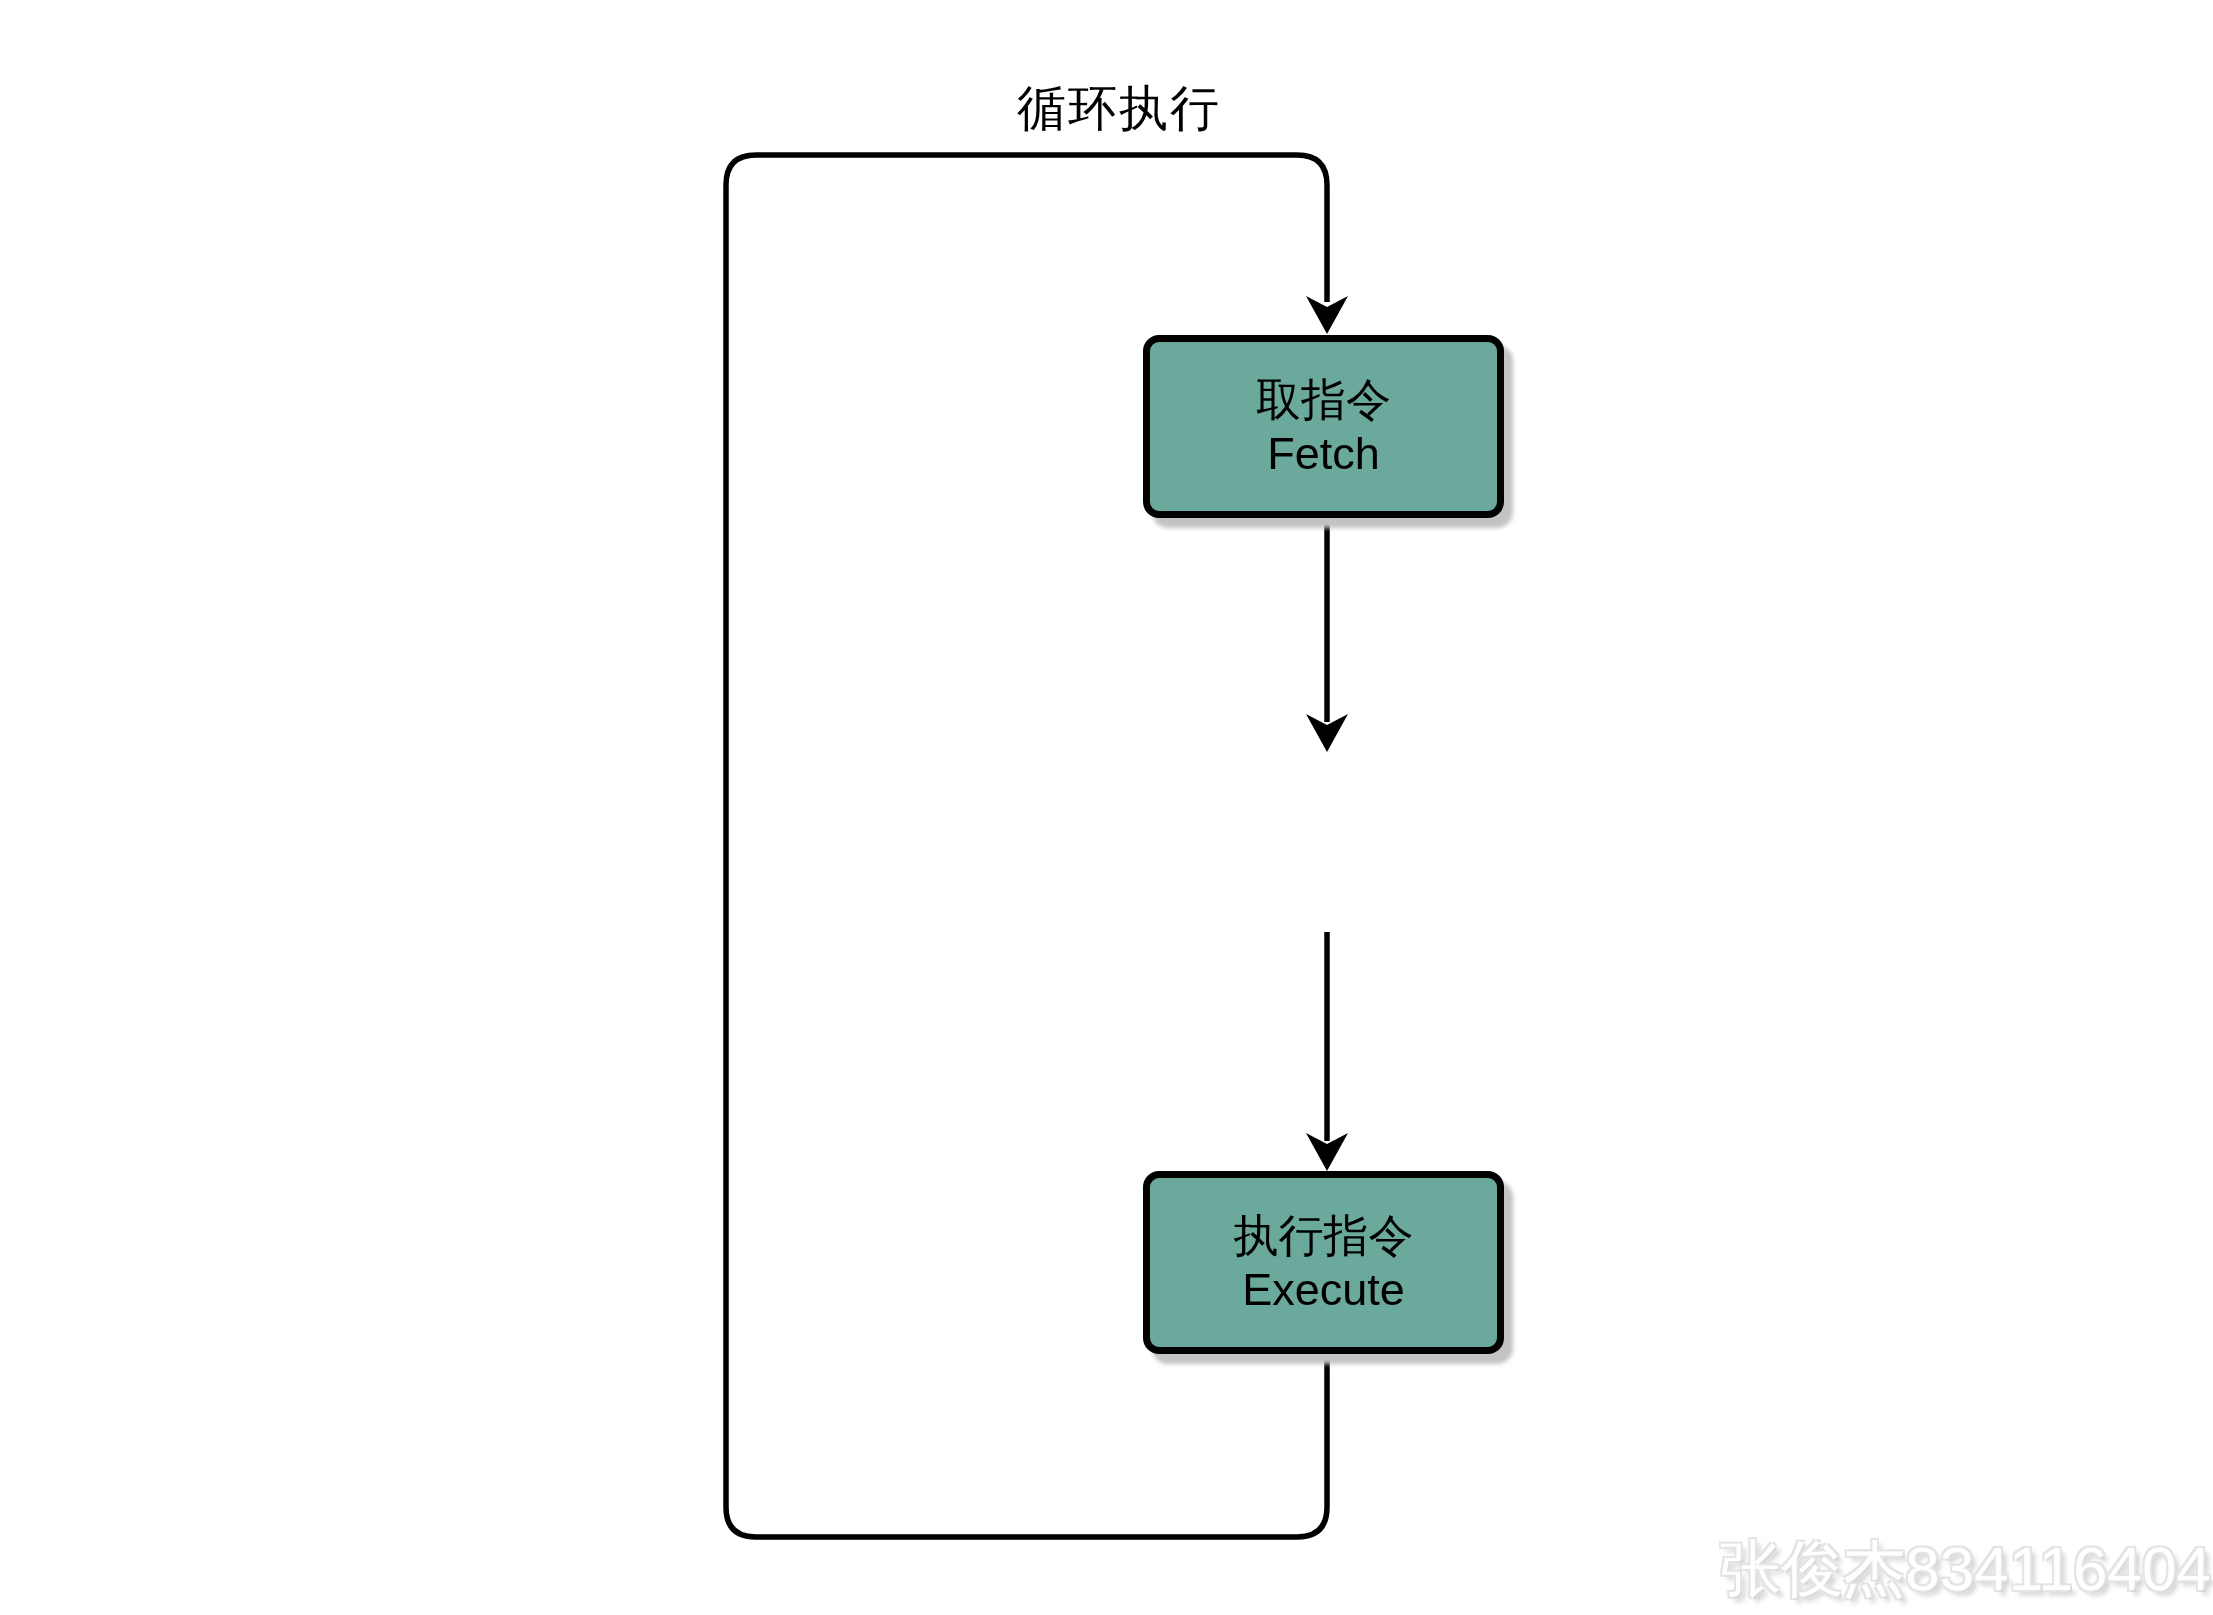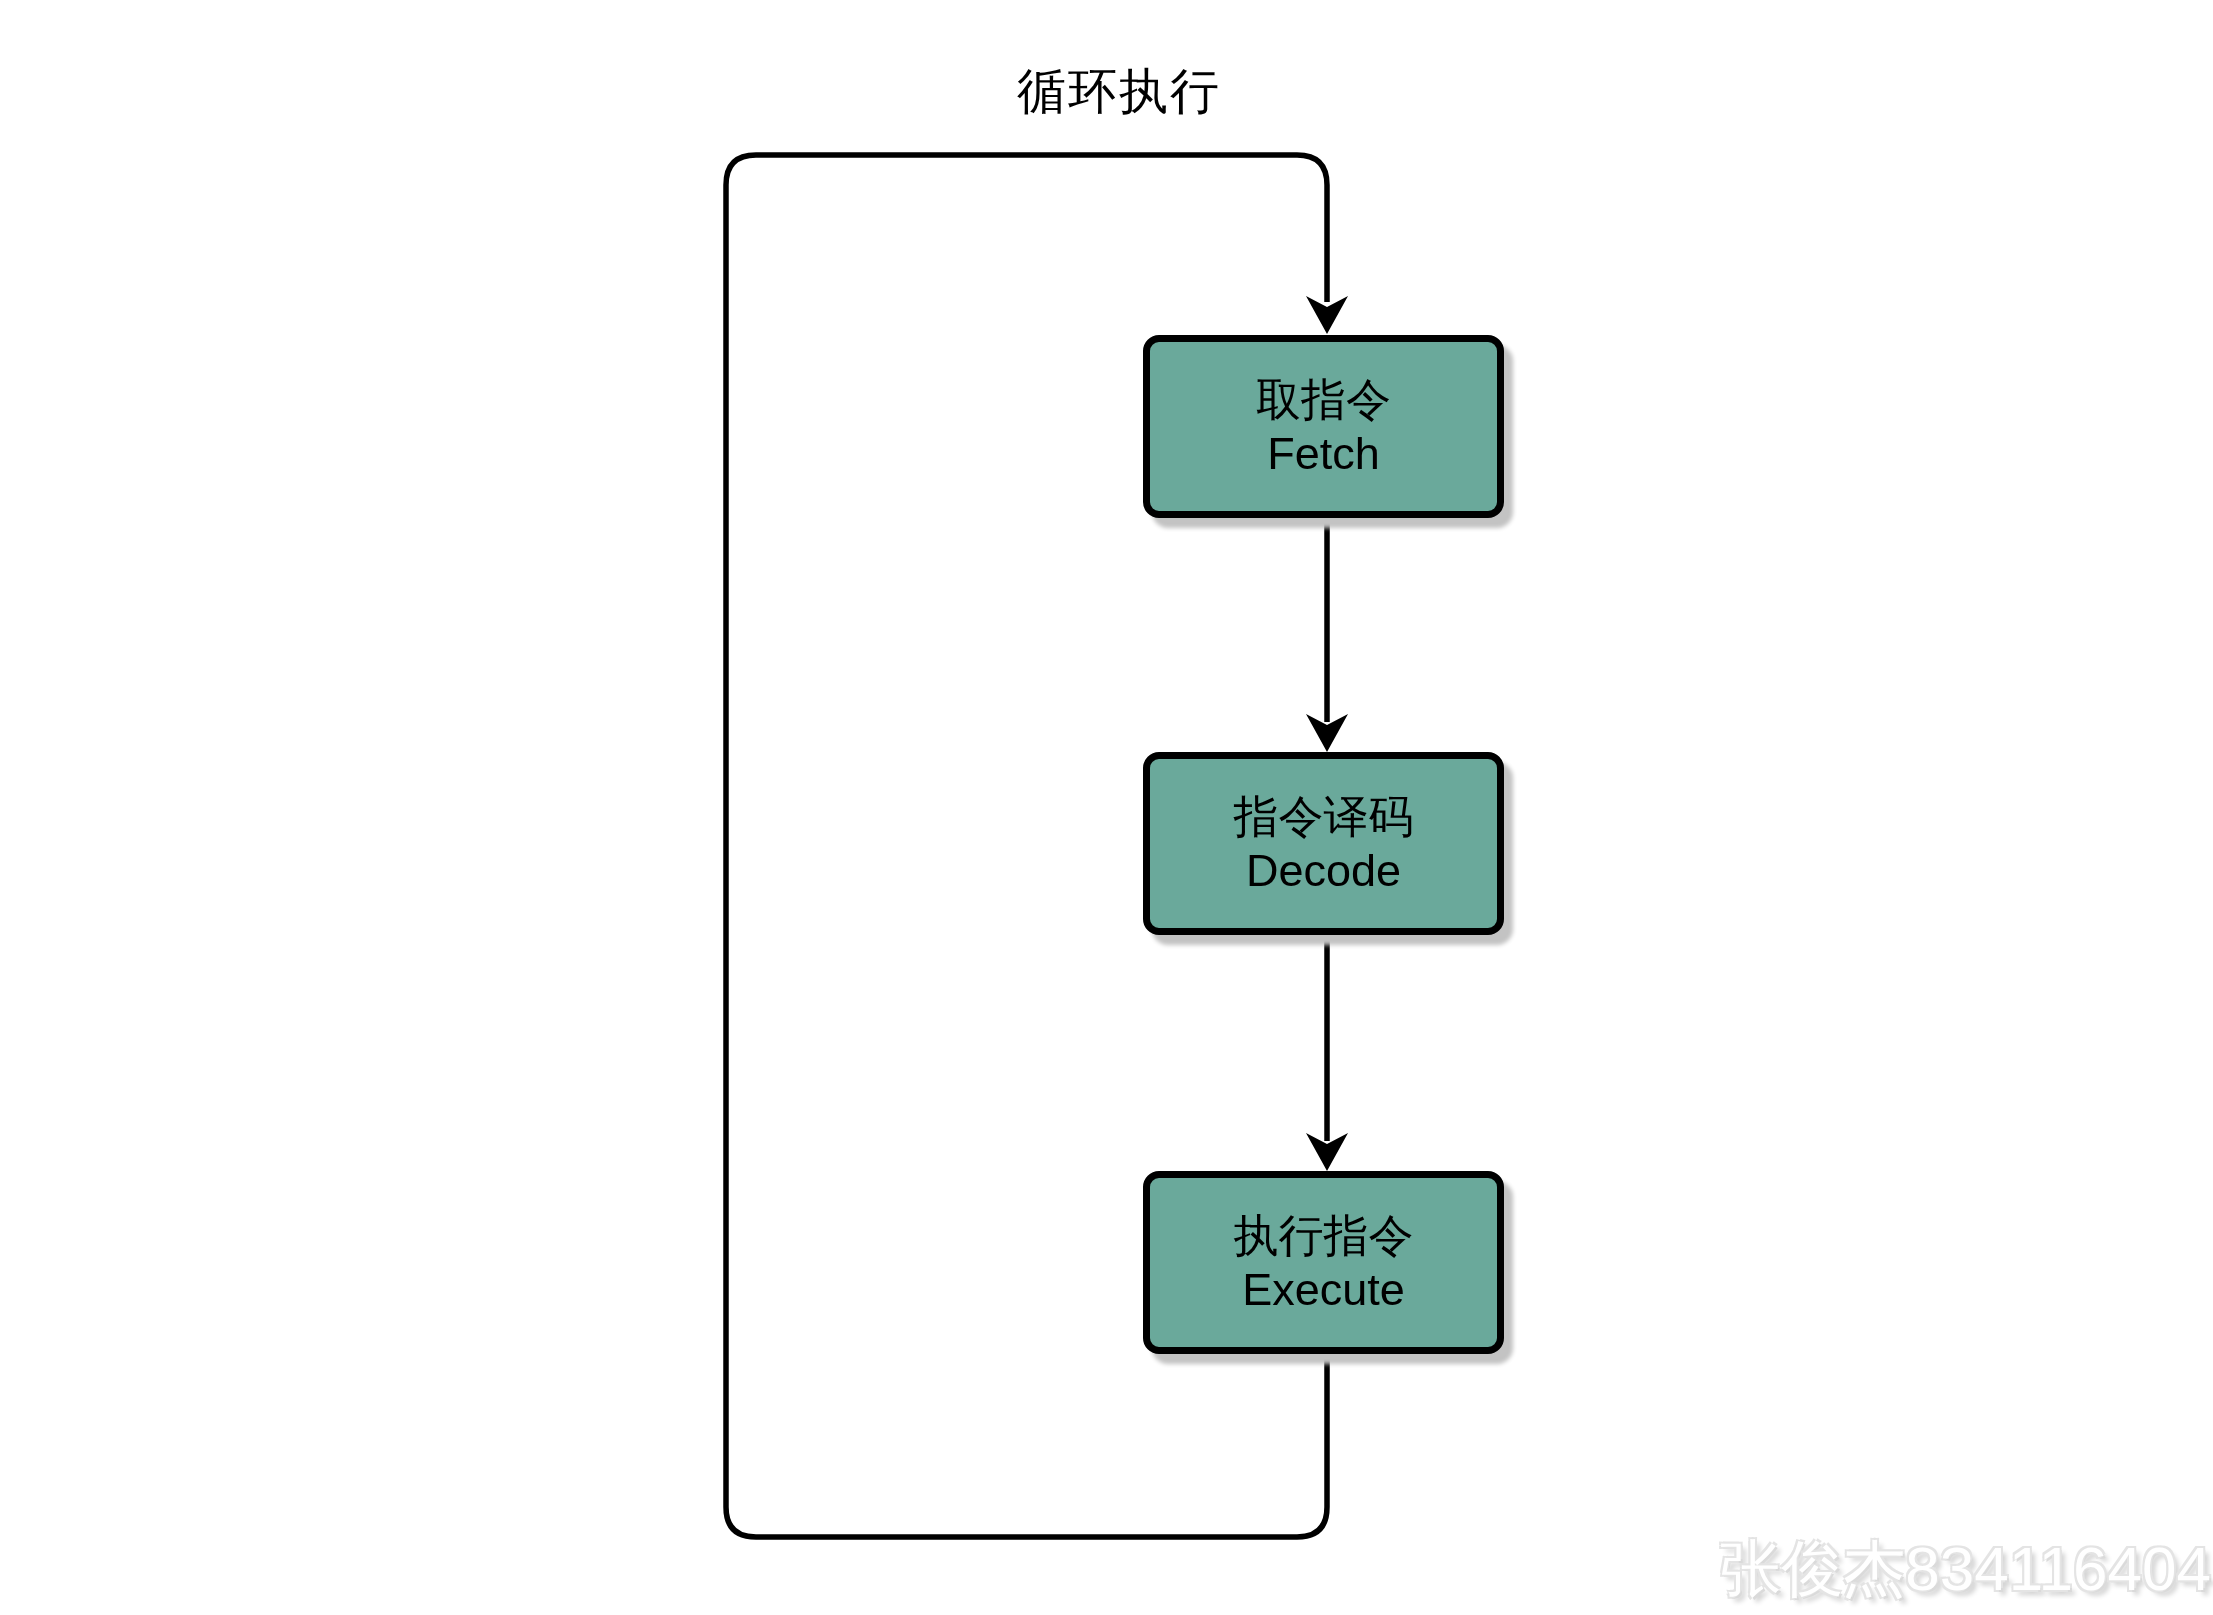--- a/index.html
+++ b/index.html
@@ -18,21 +18,21 @@
   .wires {
     position: absolute;
     left: 0;
     top: 0;
     width: 2213px;
     height: 1615px;
   }
   .loop-title {
     position: absolute;
     left: 1003px;
-    top: 59px;
+    top: 76px;
     width: 232px;
     text-align: center;
     font-size: 49px;
     font-weight: 500;
     color: #000000;
     letter-spacing: 2px;
     white-space: nowrap;
   }
   .node {
     position: absolute;
@@ -89,24 +89,20 @@
     <polygon points="1327,1171 1306,1133 1327,1144 1348,1133" fill="#000000"></polygon>
   </svg>
 
   <div class="loop-title">循环执行</div>
 
   <div class="node node-fetch">
     <span>取指令</span>
     <span>Fetch</span>
   </div>
 
-  <div class="node node-decode">
-    <span>指令译码</span>
-    <span>Decode</span>
-  </div>
 
   <div class="node node-execute">
     <span>执行指令</span>
     <span>Execute</span>
   </div>
 
   <div class="watermark">张俊杰834116404</div>
 
 </div>
 

